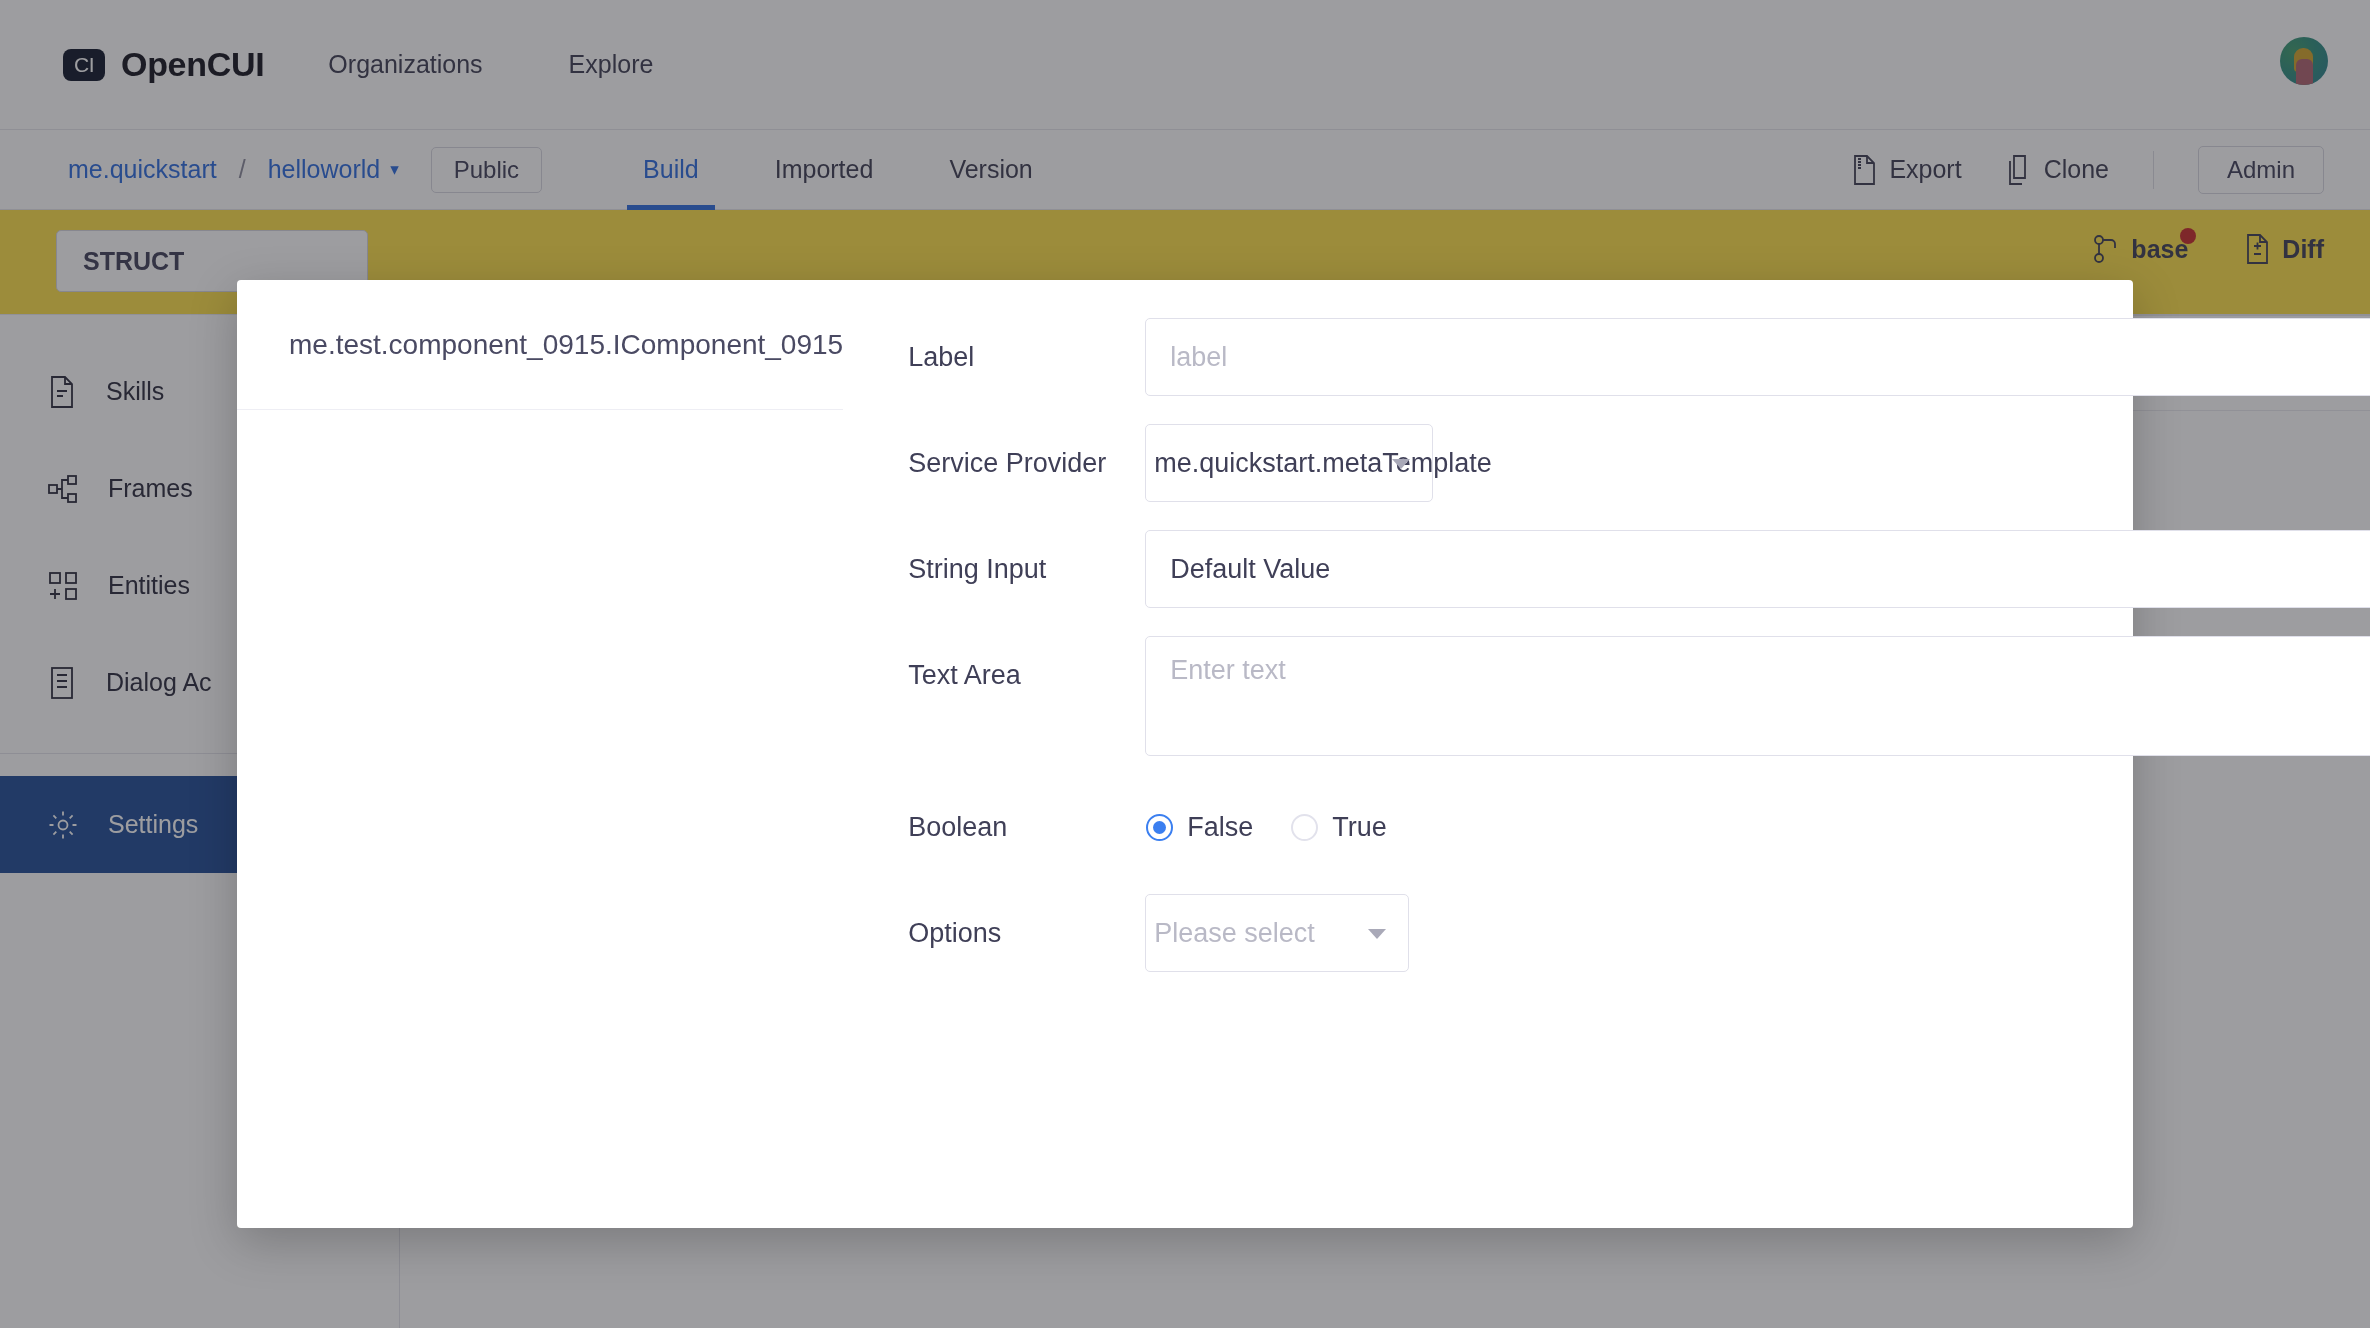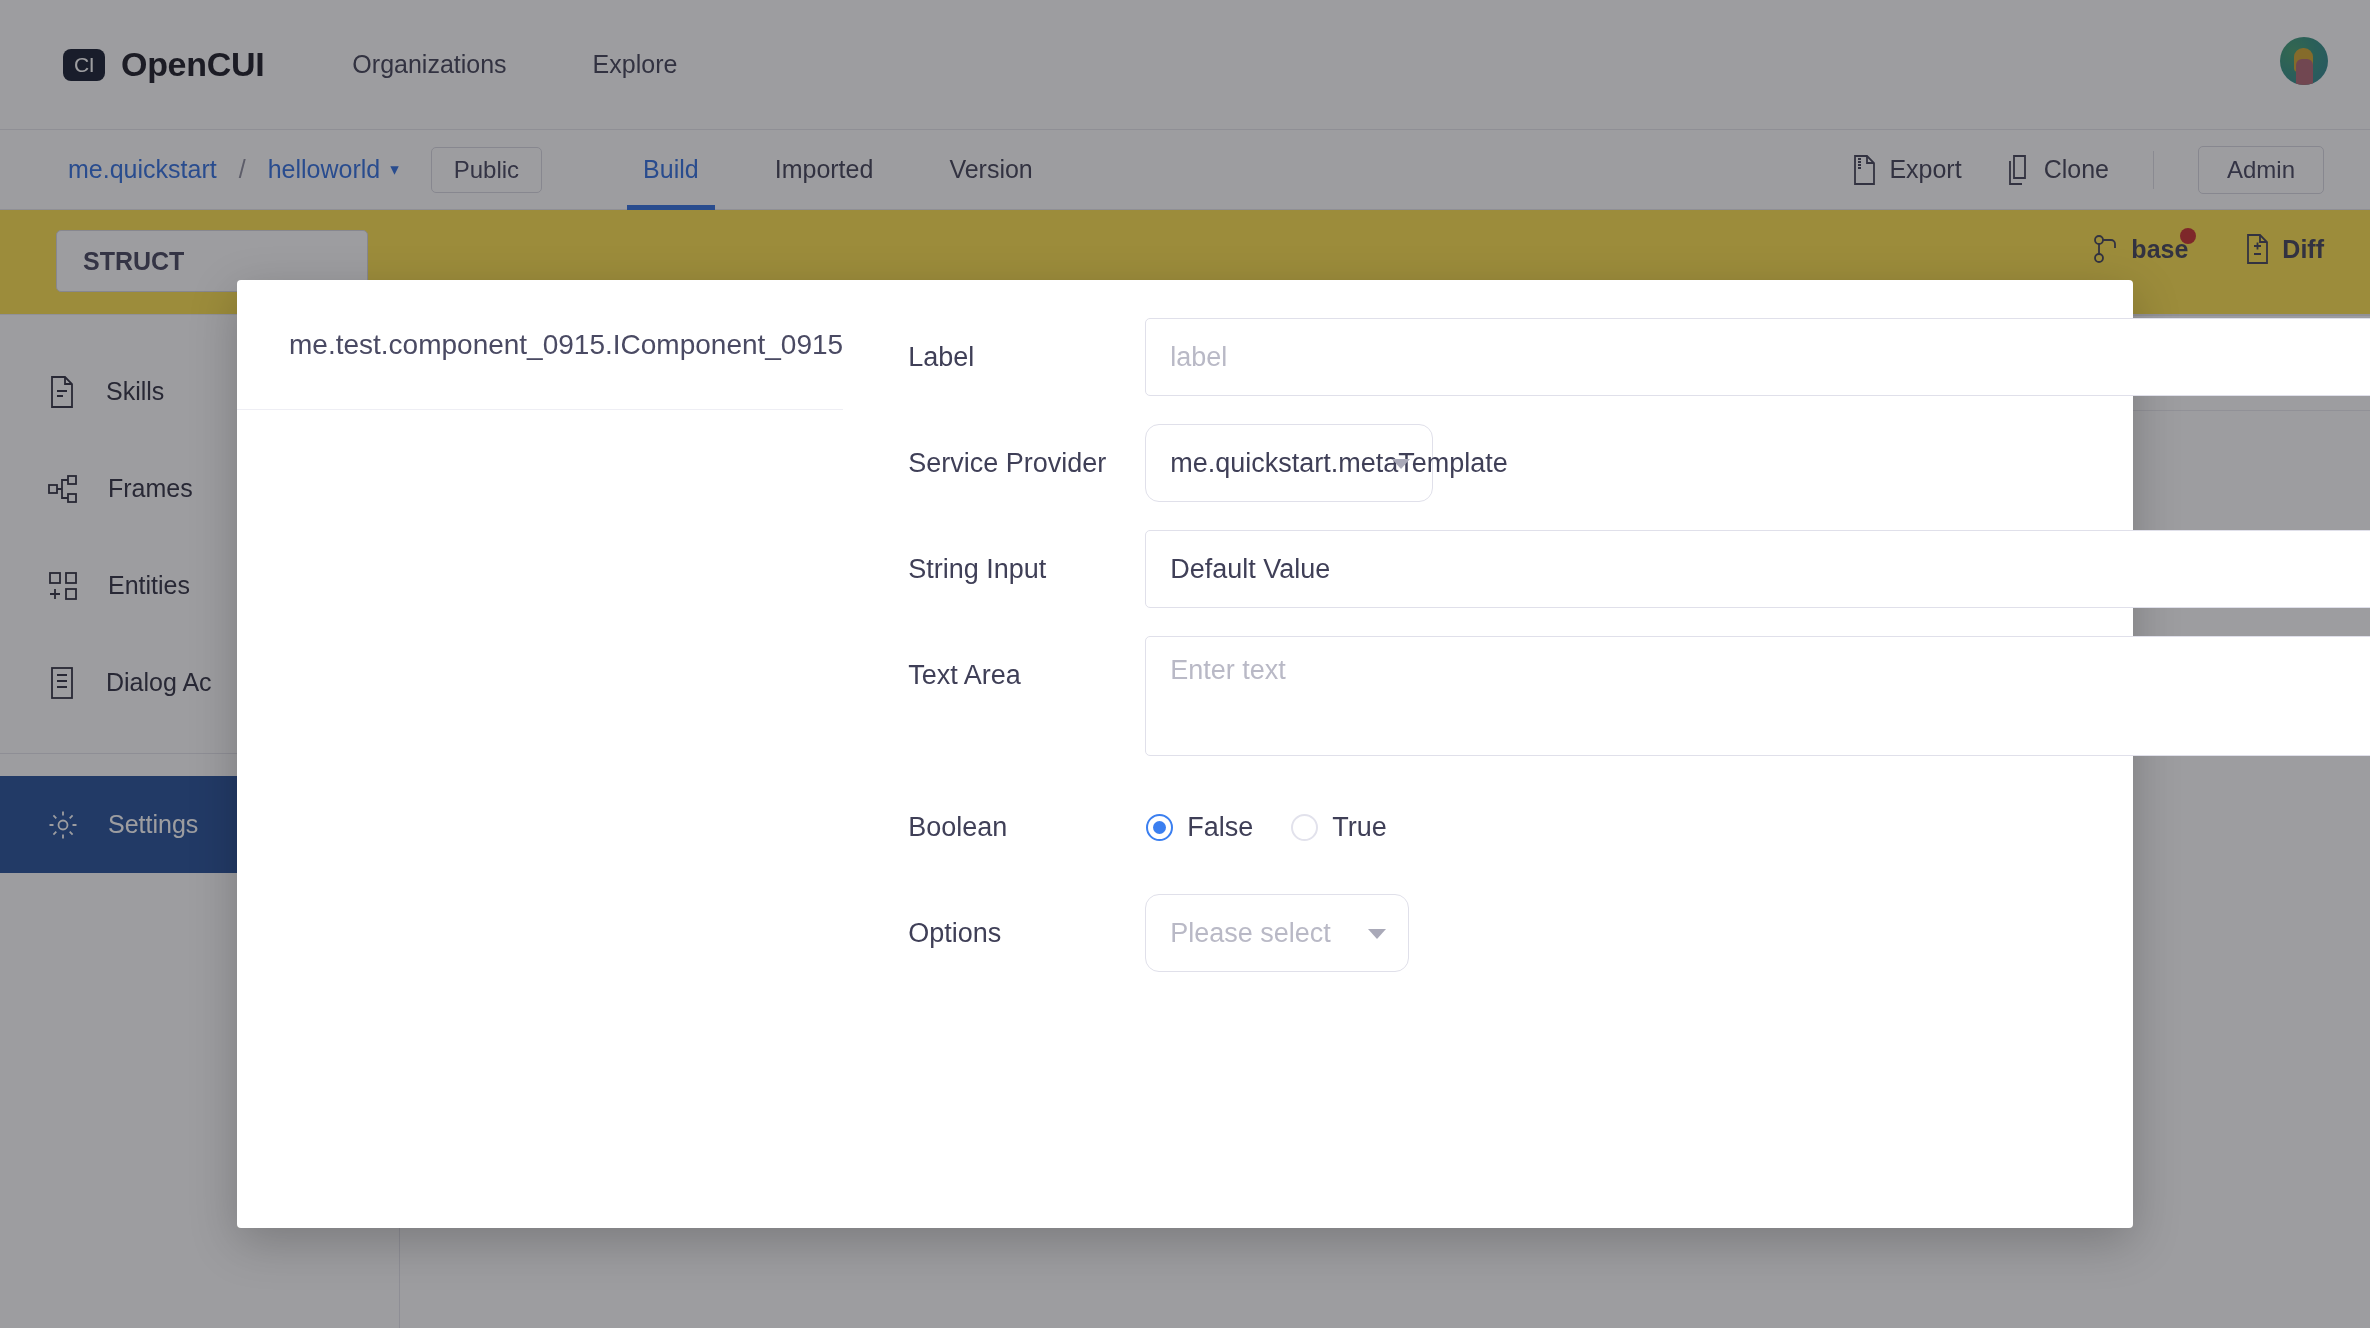--- a/index.html
+++ b/index.html
@@ -21,21 +21,21 @@
     display: flex; align-items: center;
   }
   .logo-wrap { display: flex; align-items: center; margin-left: 63px; }
   .logo-mark {
     width: 42px; height: 32px; border-radius: 8px; background: #0f172a;
     color: #ffffff; font-size: 21px; font-weight: 400;
     display: flex; align-items: center; justify-content: center;
     letter-spacing: -0.5px;
   }
   .logo-text { margin-left: 16px; font-size: 34px; font-weight: 700; color: #15151f; letter-spacing: -0.3px; }
-  .topnav { display: flex; align-items: center; margin-left: 88px; gap: 86px; }
+  .topnav { display: flex; align-items: center; margin-left: 64px; gap: 86px; }
   .topnav a { font-size: 25px; color: #3d3d52; text-decoration: none; }
   .avatar {
     position: absolute; right: 42px; top: 37px; width: 48px; height: 48px;
     border-radius: 50%;
     background: radial-gradient(circle at 28% 30%, #3f9d6e 0%, #2f8f7e 45%, #2a7f91 100%);
     overflow: hidden;
   }
   .avatar .fig-a { position:absolute; left: 14px; top: 11px; width: 19px; height: 24px; border-radius: 9px 9px 4px 4px; background:#d4a52a; }
   .avatar .fig-b { position:absolute; left: 16px; top: 22px; width: 17px; height: 26px; border-radius: 6px 6px 0 0; background:#b0636f; }
 
@@ -144,22 +144,22 @@
     font-size: 27px; color: #3f3f57; line-height: 78px;
   }
   .fctl { flex: 1; }
   .inp {
     width: 1466px; height: 78px; border: 1px solid #e0e0ea; border-radius: 5px;
     background: #fff; padding: 0 24px; font-size: 27px; color: #3f3f57;
     font-family: "Liberation Sans", sans-serif; outline: none;
   }
   .inp::placeholder { color: #b9b9c6; }
   .sel {
-    width: 288px; height: 78px; border: 1px solid #e0e0ea; border-radius: 14px;
-    background: #fff; display: flex; align-items: center; padding: 0 24px;
+    width: 288px; height: 78px; border: 1px solid #e0e0ea; border-radius: 5px;
+    background: #fff; display: flex; align-items: center; padding: 0 8px;
     font-size: 27px; color: #3f3f57; position: relative;
   }
   .sel.wide { width: 264px; }
   .sel .ph { color: #b9b9c6; }
   .sel-caret {
     position: absolute; right: 22px; top: 50%; margin-top: -4px;
     border-left: 9px solid transparent; border-right: 9px solid transparent;
     border-top: 10px solid #a9a9b8;
   }
   .ta {

